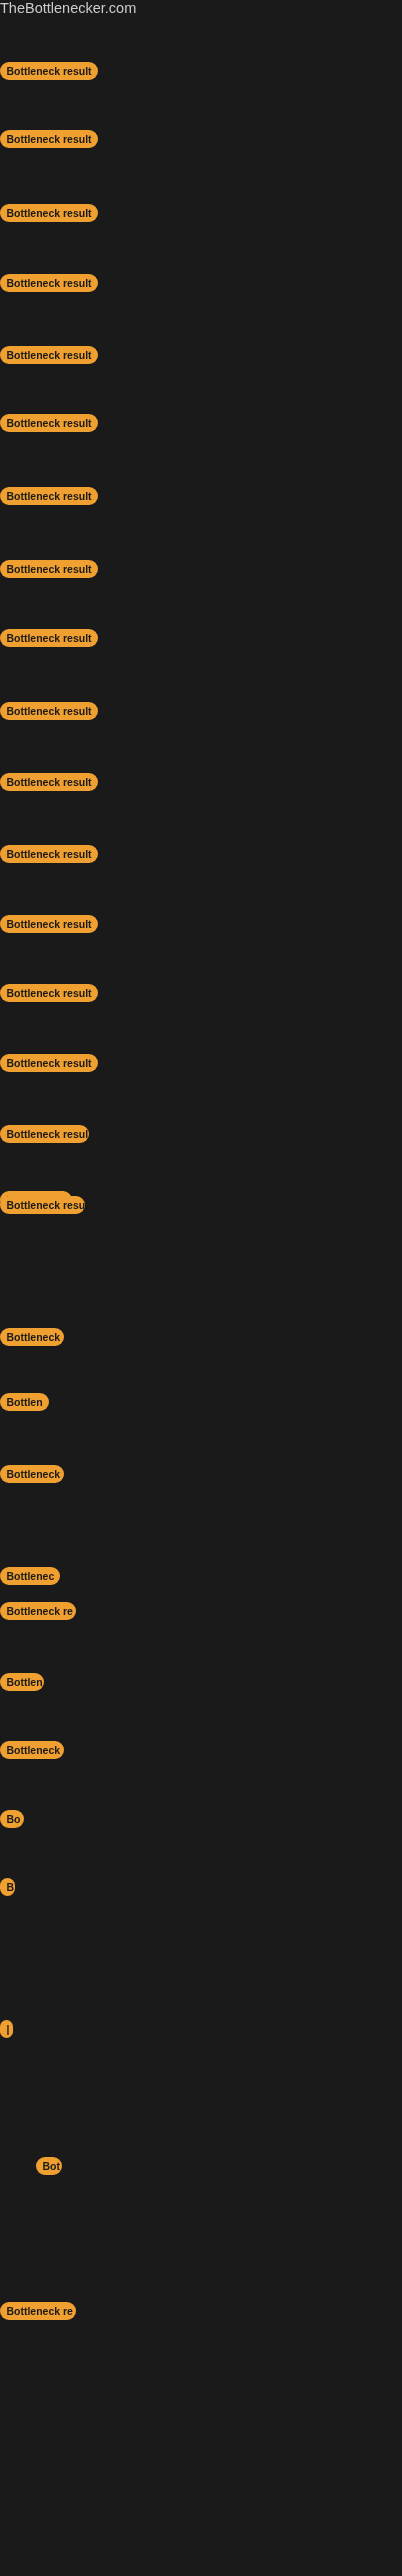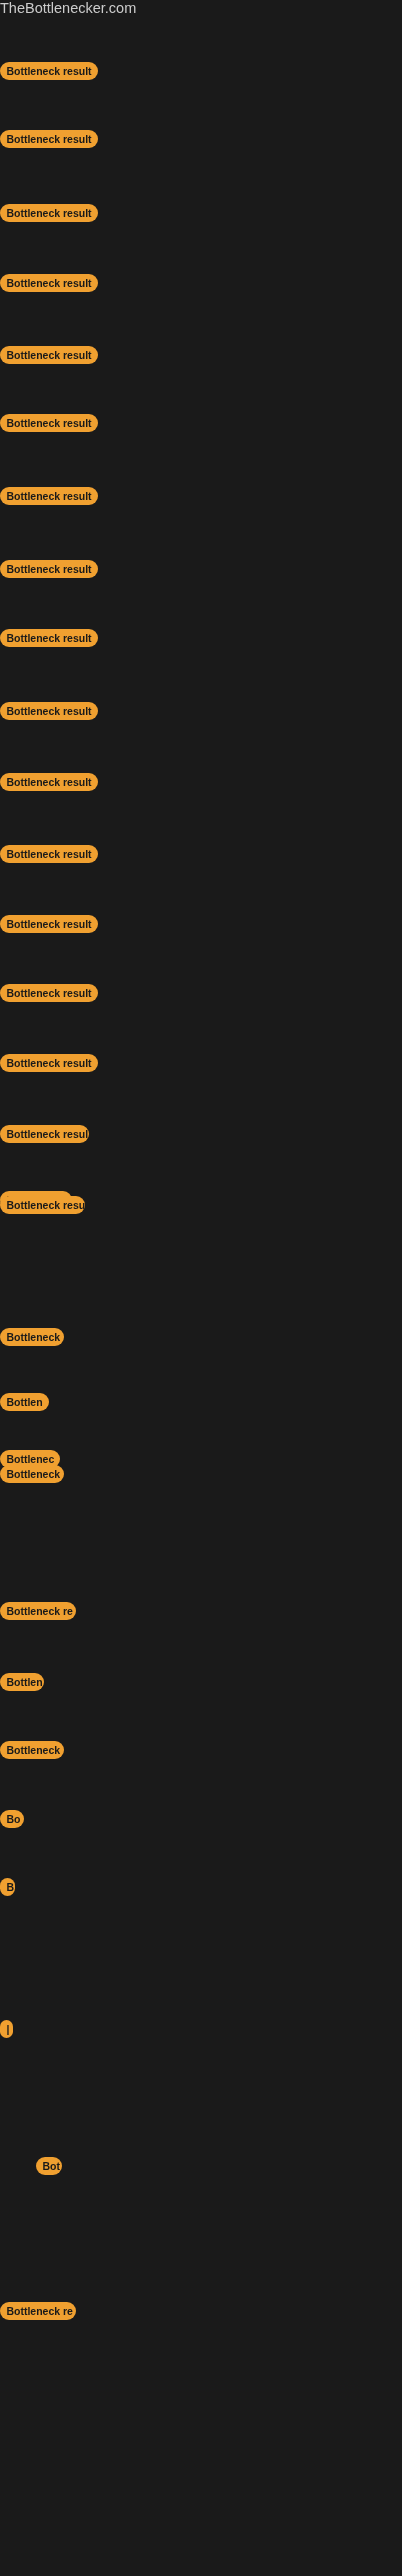--- a/index.html
+++ b/index.html
@@ -63,21 +63,21 @@
     <div class="bottleneck-item" style="top: 829px;"><span class="bottleneck-badge" style="max-width: 106px;">Bottleneck result</span></div>
     <div class="bottleneck-item" style="top: 899px;"><span class="bottleneck-badge" style="max-width: 103px;">Bottleneck result</span></div>
     <div class="bottleneck-item" style="top: 968px;"><span class="bottleneck-badge" style="max-width: 101px;">Bottleneck result</span></div>
     <div class="bottleneck-item" style="top: 1038px;"><span class="bottleneck-badge" style="max-width: 98px;">Bottleneck result</span></div>
     <div class="bottleneck-item" style="top: 1109px;"><span class="bottleneck-badge" style="max-width: 89px;">Bottleneck resul</span></div>
     <div class="bottleneck-item" style="top: 1175px;"><span class="bottleneck-badge" style="max-width: 72px;">Bottleneck r</span></div>
     <div class="bottleneck-item" style="top: 1180px;"><span class="bottleneck-badge" style="max-width: 85px;">Bottleneck resu</span></div>
     <div class="bottleneck-item" style="top: 1312px;"><span class="bottleneck-badge" style="max-width: 64px;">Bottleneck</span></div>
     <div class="bottleneck-item" style="top: 1377px;"><span class="bottleneck-badge" style="max-width: 52px;">Bottlen</span></div>
     <div class="bottleneck-item" style="top: 1449px;"><span class="bottleneck-badge" style="max-width: 64px;">Bottleneck</span></div>
-    <div class="bottleneck-item" style="top: 1434px;"><span class="bottleneck-badge" style="max-width: 60px;">Bottlenec</span></div>
+    <div class="bottleneck-item" style="top: 1551px;"><span class="bottleneck-badge" style="max-width: 60px;">Bottlenec</span></div>
     <div class="bottleneck-item" style="top: 1586px;"><span class="bottleneck-badge" style="max-width: 76px;">Bottleneck re</span></div>
     <div class="bottleneck-item" style="top: 1657px;"><span class="bottleneck-badge" style="max-width: 44px;">Bottlen</span></div>
     <div class="bottleneck-item" style="top: 1725px;"><span class="bottleneck-badge" style="max-width: 64px;">Bottleneck</span></div>
     <div class="bottleneck-item" style="top: 1794px;"><span class="bottleneck-badge" style="max-width: 24px;">Bo</span></div>
     <div class="bottleneck-item" style="top: 1862px;"><span class="bottleneck-badge" style="max-width: 14.5px;">B</span></div>
     <div class="bottleneck-item" style="top: 2004px;"><span class="bottleneck-badge" style="max-width: 9.7px;">|</span></div>
     <div class="bottleneck-item" style="top: 2141px;"><span class="bottleneck-badge" style="max-width: 26px; margin-left: 36px;">Bot</span></div>
     <div class="bottleneck-item" style="top: 2286px;"><span class="bottleneck-badge" style="max-width: 76px;">Bottleneck re</span></div>
   </div>
 

